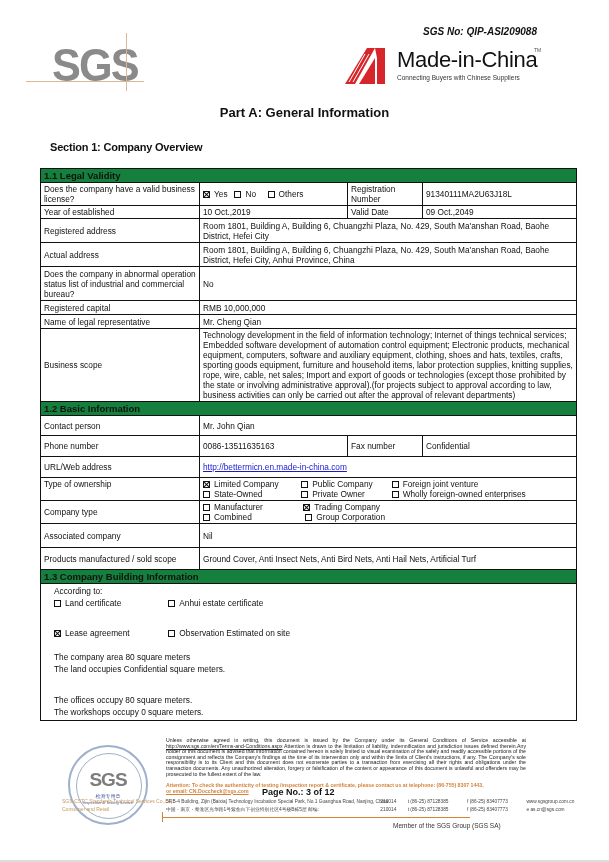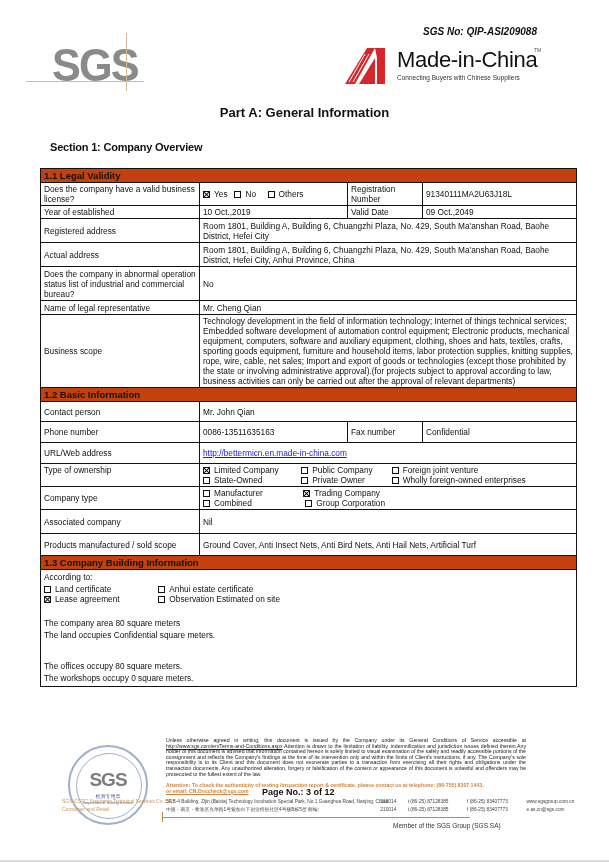--- a/index.html
+++ b/index.html
@@ -18,29 +18,29 @@
   .mic-title { position:absolute; left:52px; top:1px; font-size:22px; color:#111; letter-spacing:-0.3px; }
   .mic-tm { position:absolute; left:189px; top:1px; font-size:5px; color:#555; }
   .mic-sub { position:absolute; left:52px; top:28px; font-size:6.5px; color:#333; white-space:nowrap; }
 
   .part-title { left:0; width:609px; top:105px; text-align:center; font-size:13px; font-weight:bold; }
   .section-title { left:50px; top:141px; font-size:11px; font-weight:bold; letter-spacing:-0.2px; }
 
   
   table.main { position:absolute; left:40px; top:168px; width:536px; border-collapse:collapse; font-size:8.3px; table-layout:fixed; }
   table.main td { border:1px solid #111; padding:1px 3px; vertical-align:middle; line-height:10px; }
-  .sechead td { background:#c2410c; font-weight:bold; font-size:9.5px; padding:2px 3px; height:11px; }
+  .sechead td { background:#15803d; font-weight:bold; font-size:9.5px; padding:2px 3px; height:11px; }
   .lbl { color:#111; }
   .cb { display:inline-block; width:7px; height:7px; border:1px solid #111; vertical-align:-1px; margin-right:4px; position:relative; box-sizing:border-box; }
   .cb.checked::before, .cb.checked::after { content:""; position:absolute; left:-1px; top:2px; width:7px; height:1px; background:#111; }
   .cb.checked::before { transform:rotate(45deg); }
   .cb.checked::after { transform:rotate(-45deg); }
   .opt { display:inline-block; white-space:nowrap; }
   .link { color:#1a1acc; text-decoration:underline; }
-  .bld-block { padding:2px 3px !important; vertical-align:top !important; }
+  .bld-block { padding:2px 13px !important; vertical-align:top !important; }
   .bld-line { line-height:10.5px; }
 
   
   .stamp { left:68px; top:745px; width:80px; height:80px; border-radius:50%; border:2px solid #9fb0cc; box-sizing:border-box; }
   .stamp .inner { position:absolute; left:6px; top:6px; width:64px; height:64px; border-radius:50%; border:1px solid #9fb0cc; }
   .stamp .s-txt { position:absolute; left:0; width:76px; top:22px; text-align:center; font-size:19px; font-weight:bold; color:#7d7d7d; letter-spacing:-1px; }
   .stamp .s-sub1 { position:absolute; left:0; width:76px; top:46px; text-align:center; font-size:5px; color:#4e64a6; }
   .stamp .s-sub2 { position:absolute; left:0; width:76px; top:53px; text-align:center; font-size:4px; color:#4e64a6; }
   .stamp-caption { left:62px; top:797px; font-size:5px; color:#c9965c; line-height:8px; }
 
@@ -116,20 +116,24 @@
   </tr>
   <tr style="height:24px">
     <td>Actual address</td>
     <td colspan="3">Room 1801, Building A, Building 6, Chuangzhi Plaza, No. 429, South Ma'anshan Road, Baohe District, Hefei City, Anhui Province, China</td>
   </tr>
   <tr style="height:34px">
     <td>Does the company in abnormal operation status list of industrial and commercial bureau?</td>
     <td colspan="3">No</td>
   </tr>
   <tr style="height:14px">
+    <td>Registered capital</td>
+    <td colspan="3">RMB 10,000,000</td>
+  </tr>
+  <tr style="height:14px">
     <td>Name of legal representative</td>
     <td colspan="3">Mr. Cheng Qian</td>
   </tr>
   <tr>
     <td>Business scope</td>
     <td colspan="3">Technology development in the field of information technology; Internet of things technical services; Embedded software development of automation control equipment; Electronic products, mechanical equipment, computers, software and auxiliary equipment, clothing, shoes and hats, textiles, crafts, sporting goods equipment, furniture and household items, labor protection supplies, knitting supplies, rope, wire, cable, net sales; Import and export of goods or technologies (except those prohibited by the state or involving administrative approval).(for projects subject to approval according to law, business activities can only be carried out after the approval of relevant departments)</td>
   </tr>
 
   <tr class="sechead">
     <td colspan="4">1.2 Basic Information</td>
@@ -188,21 +192,21 @@
   <tr class="sechead">
     <td colspan="4">1.3 Company Building Information</td>
   </tr>
   <tr>
     <td colspan="4" class="bld-block">
       <div class="bld-line">According to:</div>
       <div class="bld-line" style="margin-top:1px">
         <span class="opt" style="width:112px"><span class="cb"></span><span>Land certificate</span></span>
         <span class="opt"><span class="cb"></span><span>Anhui estate certificate</span></span>
       </div>
-      <div class="bld-line" style="margin-top:0">
+      <div class="bld-line" style="margin-top:20px">
         <span class="opt" style="width:112px"><span class="cb checked"></span><span>Lease agreement</span></span>
         <span class="opt"><span class="cb"></span><span>Observation Estimated on site</span></span>
       </div>
       <div style="height:13px"></div>
       <div class="bld-line" style="margin-bottom:2px">The company area 80 square meters</div>
       <div class="bld-line" style="margin-bottom:20px">The land occupies Confidential square meters.</div>
       <div class="bld-line" style="margin-bottom:2px">The offices occupy 80 square meters.</div>
       <div class="bld-line">The workshops occupy 0 square meters.</div>
     </td>
   </tr>

